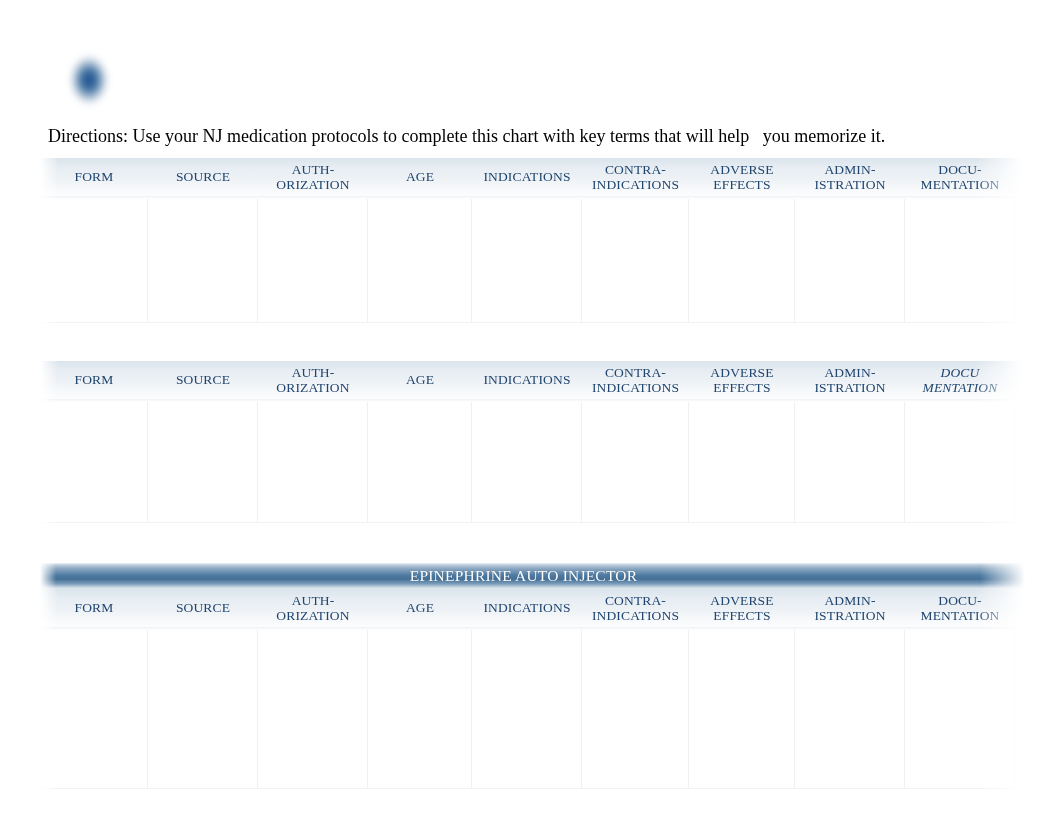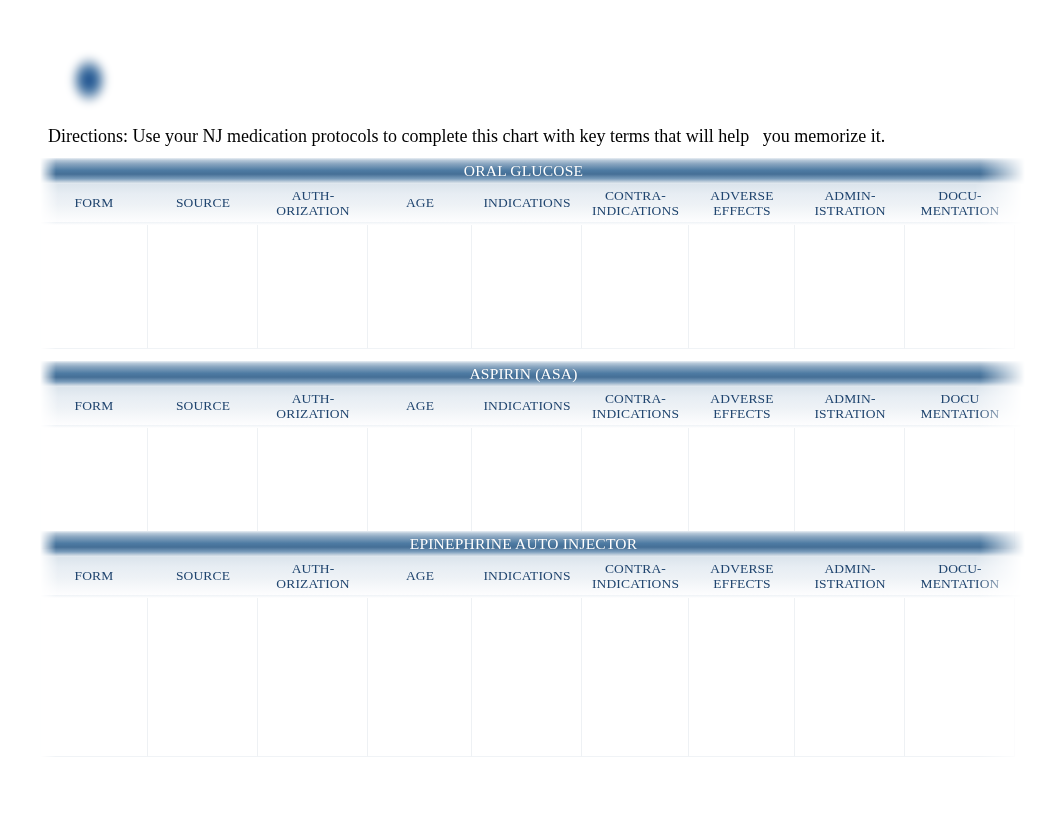--- a/index.html
+++ b/index.html
@@ -82,21 +82,21 @@
   }
 
   
   .med-table {
     position: absolute;
     left: 40px;
     width: 985px;
   }
   #table-oral-glucose   { top: 158px; }
   #table-aspirin        { top: 361px; }
-  #table-epinephrine    { top: 531px; }
+  #table-epinephrine    { top: 563px; }
 
   
   .band-wrap {
     position: relative;
     height: 26px;
     width: 985px;
   }
   .band-fill {
     position: absolute;
     inset: 0;
@@ -214,24 +214,20 @@
 <div id="doc-header">
 
   <div id="agency-logo"></div>
 
 
 
   <div id="directions">Directions: Use your NJ medication protocols to complete this chart with key terms that will help   you memorize it.</div>
 </div>
 
 <div class="med-table" id="table-oral-glucose">
-  <div class="band-wrap">
-    <div class="band-fill"></div>
-    <div class="band-title">ORAL GLUCOSE</div>
-  </div>
   <div class="col-head-wrap">
     <div class="col-head-row">
       <div class="col-head" style="flex: 0 0 108px; width: 108px;">
         <span>FORM</span>
         <span class="l2"></span>
       </div>
       <div class="col-head" style="flex: 0 0 110px; width: 110px;">
         <span>SOURCE</span>
         <span class="l2"></span>
       </div>
@@ -274,24 +270,20 @@
       <div class="cell" style="flex: 0 0 110px; width: 110px;"></div>
       <div class="cell" style="flex: 0 0 107px; width: 107px;"></div>
       <div class="cell" style="flex: 0 0 106px; width: 106px;"></div>
       <div class="cell" style="flex: 0 0 110px; width: 110px;"></div>
       <div class="cell" style="flex: 0 0 110px; width: 110px;"></div>
     </div>
   </div>
 </div>
 
 <div class="med-table" id="table-aspirin">
-  <div class="band-wrap">
-    <div class="band-fill"></div>
-    <div class="band-title">ASPIRIN (ASA)</div>
-  </div>
   <div class="col-head-wrap">
     <div class="col-head-row">
       <div class="col-head" style="flex: 0 0 108px; width: 108px;">
         <span>FORM</span>
         <span class="l2"></span>
       </div>
       <div class="col-head" style="flex: 0 0 110px; width: 110px;">
         <span>SOURCE</span>
         <span class="l2"></span>
       </div>
@@ -312,21 +304,21 @@
         <span class="l2">INDICATIONS</span>
       </div>
       <div class="col-head" style="flex: 0 0 106px; width: 106px;">
         <span>ADVERSE</span>
         <span class="l2">EFFECTS</span>
       </div>
       <div class="col-head" style="flex: 0 0 110px; width: 110px;">
         <span>ADMIN-</span>
         <span class="l2">ISTRATION</span>
       </div>
-      <div class="col-head" style="flex: 0 0 110px; width: 110px;">
+      <div class="col-head" style="flex: 0 0 110px; width: 110px; font-style: italic;">
         <span>DOCU</span>
         <span class="l2">MENTATION</span>
       </div>
     </div>
   </div>
   <div class="cells-wrap">
     <div class="cells-row h-mid">
       <div class="cell" style="flex: 0 0 108px; width: 108px;"></div>
       <div class="cell" style="flex: 0 0 110px; width: 110px;"></div>
       <div class="cell" style="flex: 0 0 110px; width: 110px;"></div>

